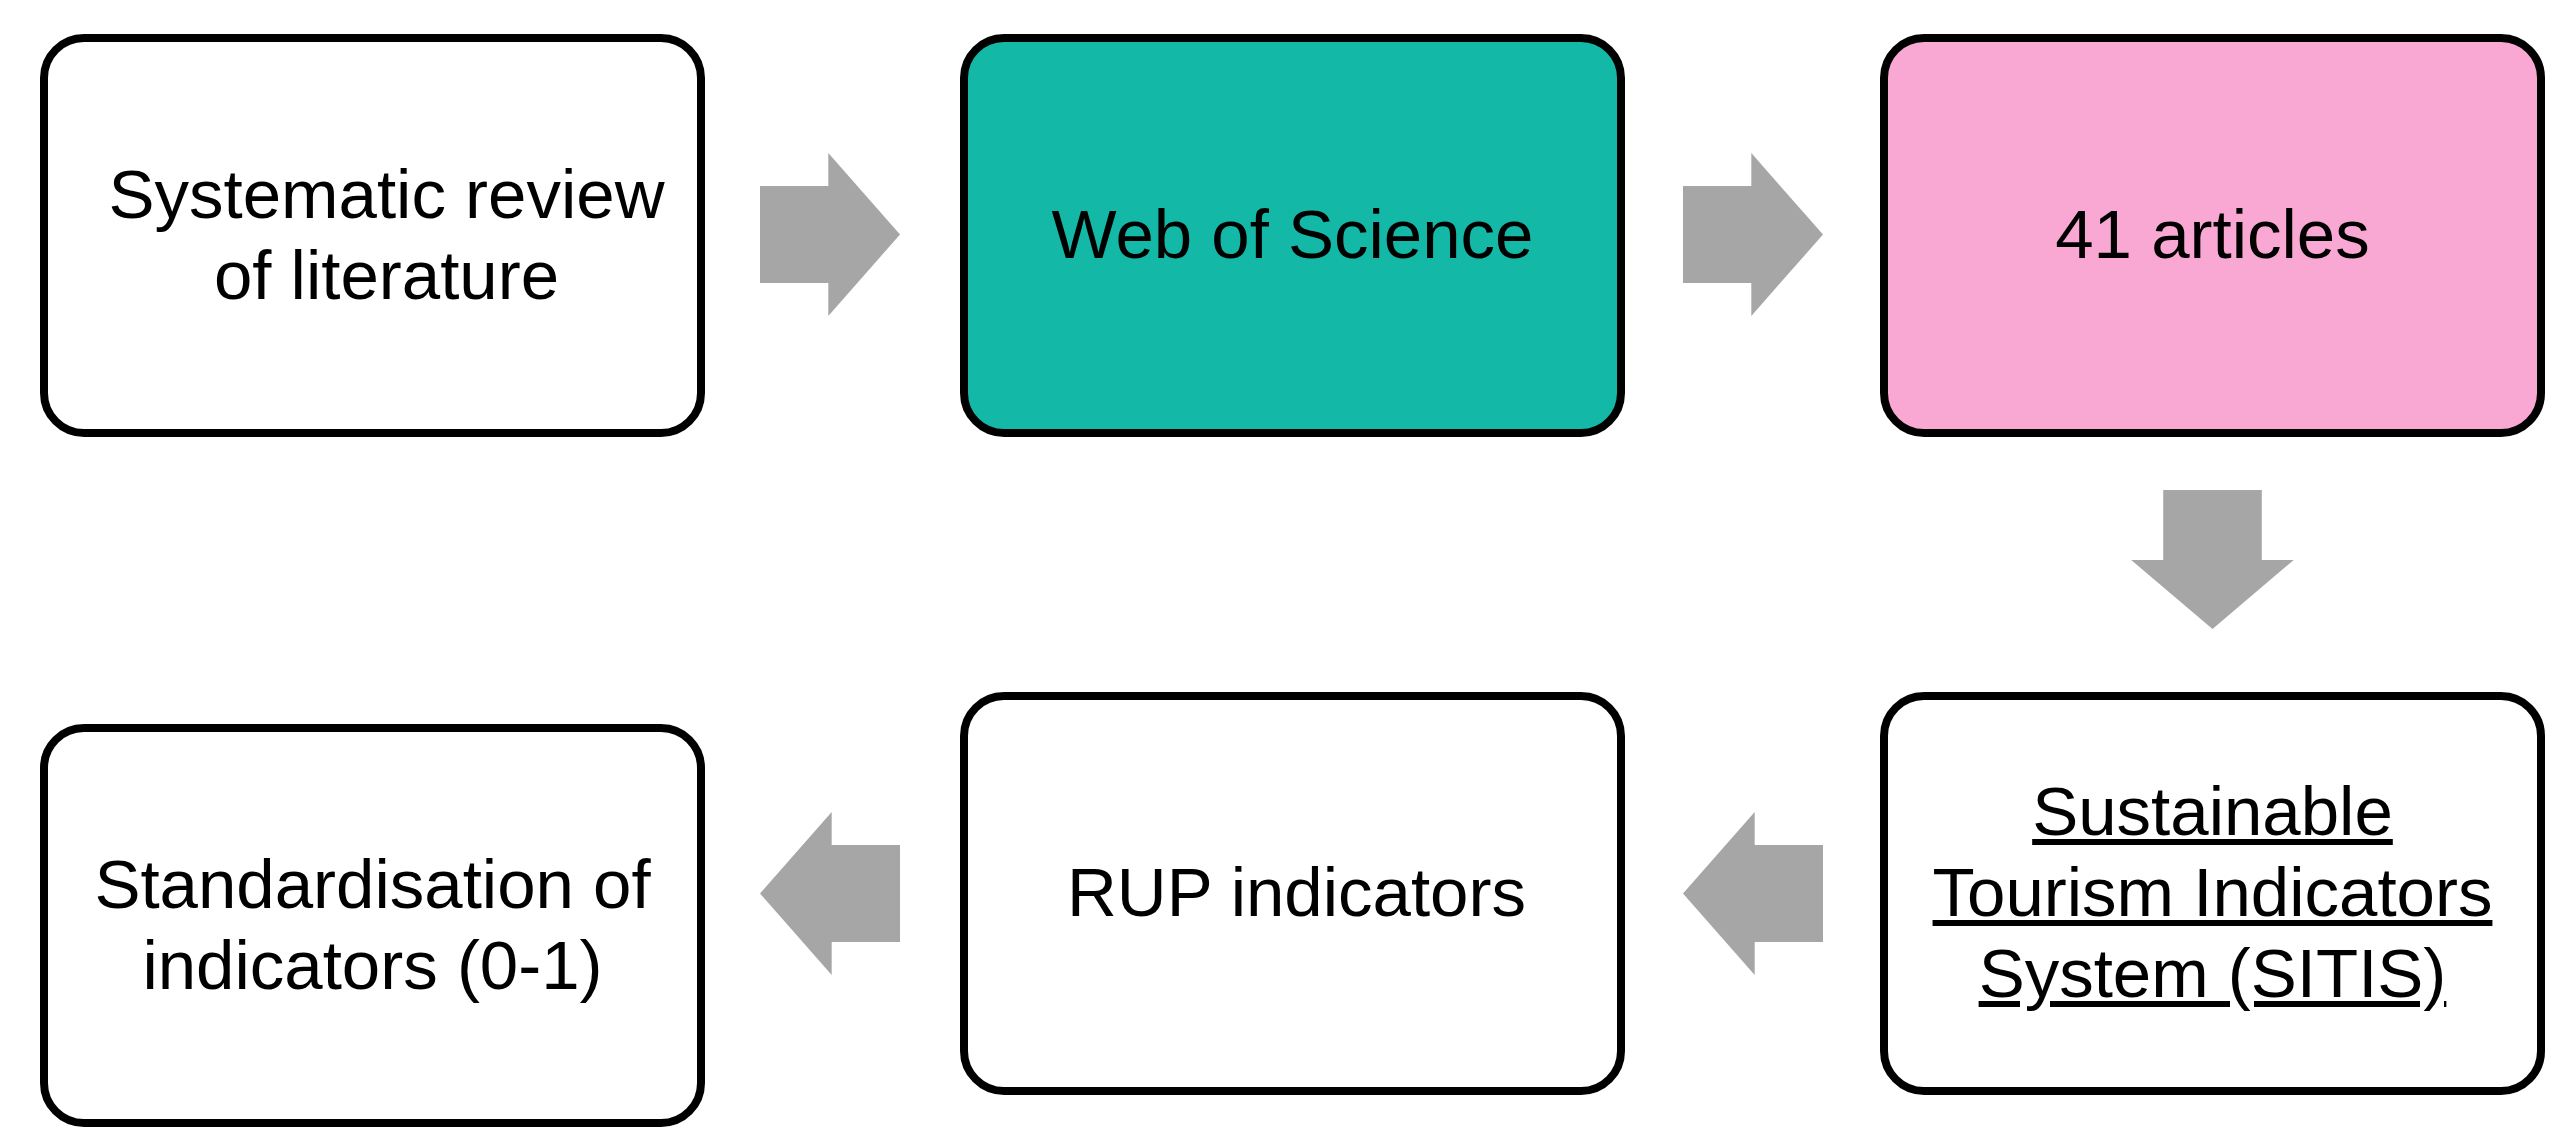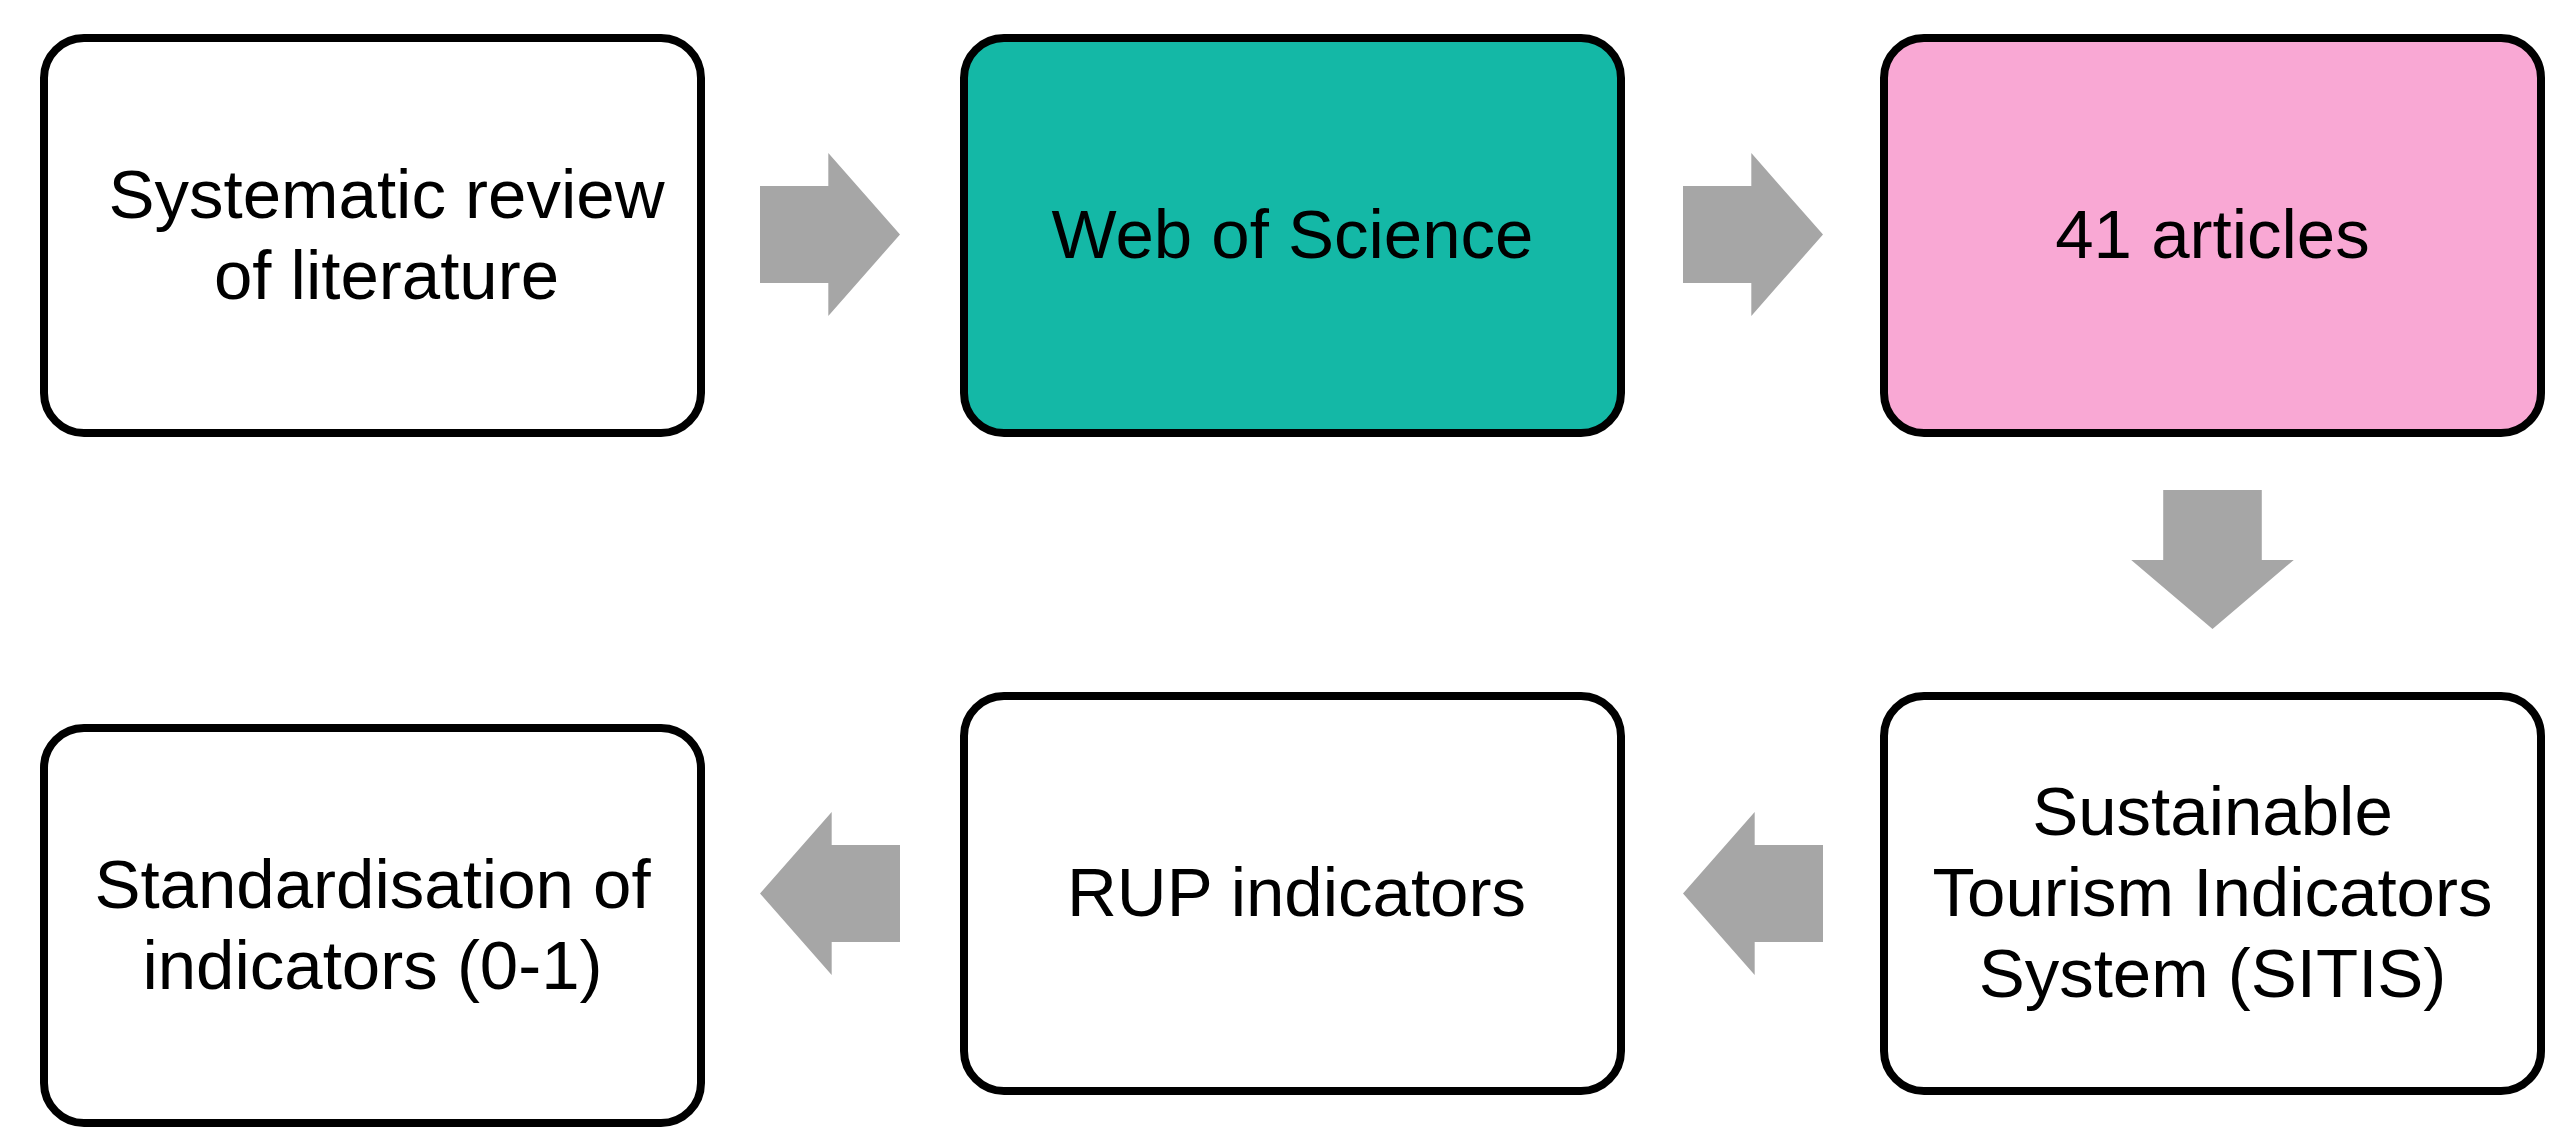--- a/index.html
+++ b/index.html
@@ -38,21 +38,21 @@
   .arrow {
     position: absolute;
     display: block;
   }
   
   #box1 { left: 40px;   top: 34px;  }
   #box2 { left: 960px; top: 34px;  }
   #box3 { left: 1880px; top: 34px;  }
   #box4 { left: 40px;   top: 692px; }
   #box5 { left: 960px; top: 692px; padding-left: 8px; }
-  #box6 { left: 1880px; top: 692px; }
+  #box6 { left: 1880px; top: 692px; text-decoration: underline; }
   
   #arrow1 { left: 760px;  top: 153px; }
   #arrow2 { left: 1683px; top: 153px; }
   #arrow3 { left: 2131px; top: 490px; }
   #arrow4 { left: 1683px; top: 812px; }
   #arrow5 { left: 760px;  top: 812px; }
 </style>
 </head>
 <body>
 

